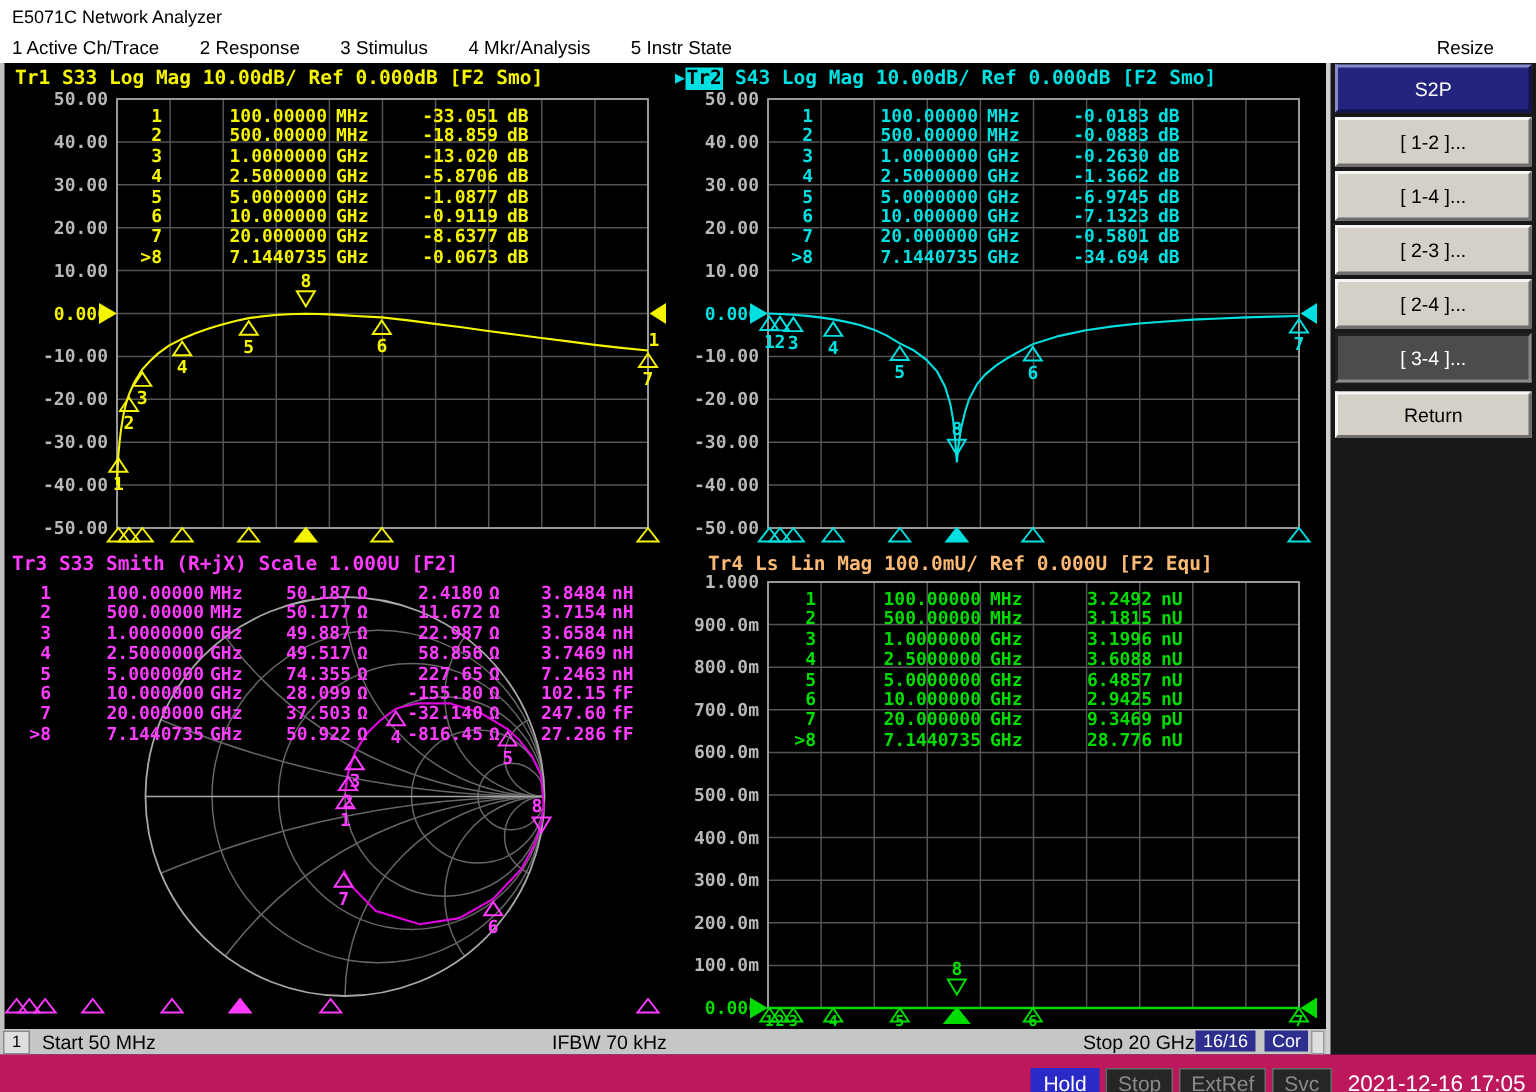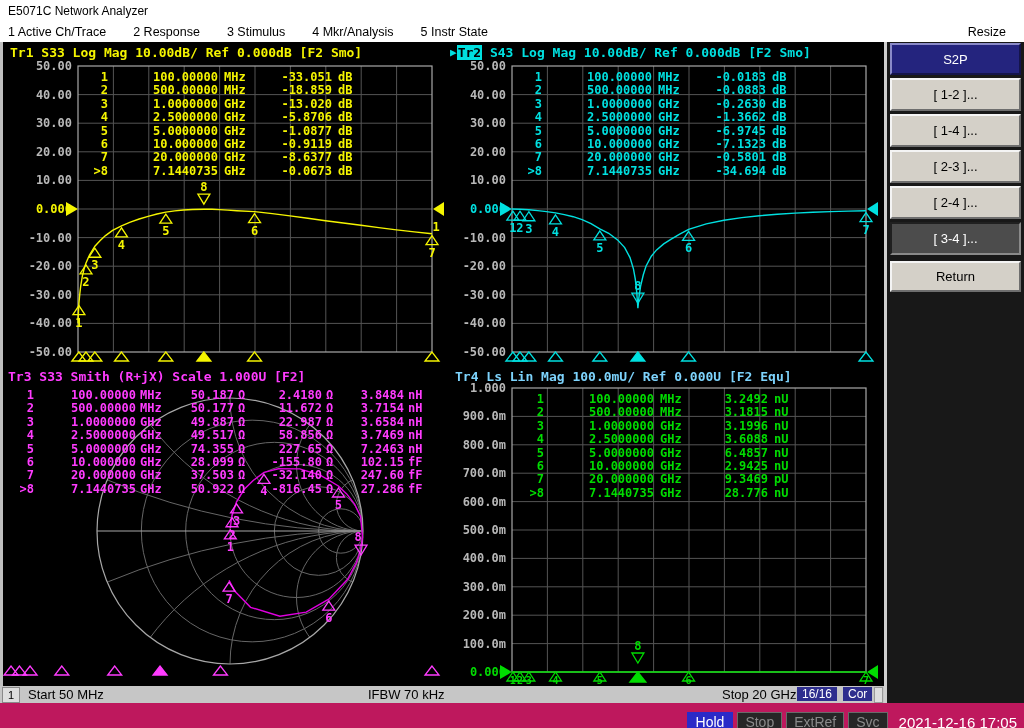--- a/index.html
+++ b/index.html
@@ -4,21 +4,21 @@
 <style>
   html,body{margin:0;padding:0;background:#000;}
   #root{position:relative;width:1024px;height:728px;background:#000;overflow:hidden;
         font-family:"Liberation Sans",sans-serif;}
   
   #titlebar{position:absolute;left:0;top:0;width:1024px;height:22px;background:#ffffff;
             color:#000;font-size:12px;line-height:22px;padding-left:8px;box-sizing:border-box;}
   #menubar{position:absolute;left:0;top:22px;width:1024px;height:20px;background:#ffffff;
            color:#000;font-size:12.5px;display:flex;align-items:center;box-sizing:border-box;padding:0 10px 0 8px;}
   .menu-item{margin-right:27px;white-space:pre;cursor:default;}
-  #menu-resize{margin-left:auto;margin-right:8px;}
+  #menu-resize{margin-left:auto;margin-right:18px;}
   
   #screen{position:absolute;left:0;top:42px;width:884px;height:644px;background:#000;}
   #canvas{position:absolute;left:0;top:0;}
   .trheader{position:absolute;font:bold 13px "DejaVu Sans Mono",monospace;white-space:pre;text-align:right;}
   .hl{background:#00e0e0;color:#000;padding:0 1px;}
   .arrow-glyph{font-size:11px;vertical-align:1px;}
   .mtable{position:absolute;font:bold 12px "DejaVu Sans Mono",monospace;line-height:13.4px;white-space:pre;}
   .mrow{display:flex;}
   .mcell{display:inline-block;margin-right:6px;}
   .smith .mcell{margin-right:4px;}
@@ -309,21 +309,21 @@
           <path d="M160.0601011027569 624 L153.0601011027569 633 L167.0601011027569 633 Z" fill="#ff3cff" stroke="#ff3cff" stroke-width="1.3"></path>
         </g>
       </svg>
 
     <div class="trheader" style="left:10px;top:3px;color:#f5f500;">Tr1 S33 Log Mag 10.00dB/ Ref 0.000dB [F2 Smo]</div>
 
     <div class="trheader" style="left:450px;top:3px;color:#00e0e0;"><span class="arrow-glyph">▶</span><span class="hl">Tr2</span><span> S43 Log Mag 10.00dB/ Ref 0.000dB [F2 Smo]</span></div>
 
     <div class="trheader" style="left:8px;top:327px;color:#ff3cff;">Tr3 S33 Smith (R+jX) Scale 1.000U [F2]</div>
 
-    <div class="trheader" style="left:455px;top:327px;color:#7dd3fc;">Tr4 Ls Lin Mag 100.0mU/ Ref 0.000U [F2 Equ]</div>
+    <div class="trheader" style="left:472px;top:327px;color:#fdba74;">Tr4 Ls Lin Mag 100.0mU/ Ref 0.000U [F2 Equ]</div>
 
     <div class="mtable" id="mt1" style="left:84px;top:29px;color:#f5f500;"><div class="mrow"><span class="mcell ar" style="width: 24px;">1</span><span class="mcell ar" style="width: 104px;">100.00000</span><span class="mcell al" style="width: 32px;">MHz</span><span class="mcell ar" style="width: 70px;">-33.051</span><span class="mcell al" style="width: 24px;">dB</span></div><div class="mrow"><span class="mcell ar" style="width: 24px;">2</span><span class="mcell ar" style="width: 104px;">500.00000</span><span class="mcell al" style="width: 32px;">MHz</span><span class="mcell ar" style="width: 70px;">-18.859</span><span class="mcell al" style="width: 24px;">dB</span></div><div class="mrow"><span class="mcell ar" style="width: 24px;">3</span><span class="mcell ar" style="width: 104px;">1.0000000</span><span class="mcell al" style="width: 32px;">GHz</span><span class="mcell ar" style="width: 70px;">-13.020</span><span class="mcell al" style="width: 24px;">dB</span></div><div class="mrow"><span class="mcell ar" style="width: 24px;">4</span><span class="mcell ar" style="width: 104px;">2.5000000</span><span class="mcell al" style="width: 32px;">GHz</span><span class="mcell ar" style="width: 70px;">-5.8706</span><span class="mcell al" style="width: 24px;">dB</span></div><div class="mrow"><span class="mcell ar" style="width: 24px;">5</span><span class="mcell ar" style="width: 104px;">5.0000000</span><span class="mcell al" style="width: 32px;">GHz</span><span class="mcell ar" style="width: 70px;">-1.0877</span><span class="mcell al" style="width: 24px;">dB</span></div><div class="mrow"><span class="mcell ar" style="width: 24px;">6</span><span class="mcell ar" style="width: 104px;">10.000000</span><span class="mcell al" style="width: 32px;">GHz</span><span class="mcell ar" style="width: 70px;">-0.9119</span><span class="mcell al" style="width: 24px;">dB</span></div><div class="mrow"><span class="mcell ar" style="width: 24px;">7</span><span class="mcell ar" style="width: 104px;">20.000000</span><span class="mcell al" style="width: 32px;">GHz</span><span class="mcell ar" style="width: 70px;">-8.6377</span><span class="mcell al" style="width: 24px;">dB</span></div><div class="mrow"><span class="mcell ar" style="width: 24px;">&gt;8</span><span class="mcell ar" style="width: 104px;">7.1440735</span><span class="mcell al" style="width: 32px;">GHz</span><span class="mcell ar" style="width: 70px;">-0.0673</span><span class="mcell al" style="width: 24px;">dB</span></div></div>
     <div class="mtable" id="mt2" style="left:518px;top:29px;color:#00e0e0;"><div class="mrow"><span class="mcell ar" style="width: 24px;">1</span><span class="mcell ar" style="width: 104px;">100.00000</span><span class="mcell al" style="width: 32px;">MHz</span><span class="mcell ar" style="width: 70px;">-0.0183</span><span class="mcell al" style="width: 24px;">dB</span></div><div class="mrow"><span class="mcell ar" style="width: 24px;">2</span><span class="mcell ar" style="width: 104px;">500.00000</span><span class="mcell al" style="width: 32px;">MHz</span><span class="mcell ar" style="width: 70px;">-0.0883</span><span class="mcell al" style="width: 24px;">dB</span></div><div class="mrow"><span class="mcell ar" style="width: 24px;">3</span><span class="mcell ar" style="width: 104px;">1.0000000</span><span class="mcell al" style="width: 32px;">GHz</span><span class="mcell ar" style="width: 70px;">-0.2630</span><span class="mcell al" style="width: 24px;">dB</span></div><div class="mrow"><span class="mcell ar" style="width: 24px;">4</span><span class="mcell ar" style="width: 104px;">2.5000000</span><span class="mcell al" style="width: 32px;">GHz</span><span class="mcell ar" style="width: 70px;">-1.3662</span><span class="mcell al" style="width: 24px;">dB</span></div><div class="mrow"><span class="mcell ar" style="width: 24px;">5</span><span class="mcell ar" style="width: 104px;">5.0000000</span><span class="mcell al" style="width: 32px;">GHz</span><span class="mcell ar" style="width: 70px;">-6.9745</span><span class="mcell al" style="width: 24px;">dB</span></div><div class="mrow"><span class="mcell ar" style="width: 24px;">6</span><span class="mcell ar" style="width: 104px;">10.000000</span><span class="mcell al" style="width: 32px;">GHz</span><span class="mcell ar" style="width: 70px;">-7.1323</span><span class="mcell al" style="width: 24px;">dB</span></div><div class="mrow"><span class="mcell ar" style="width: 24px;">7</span><span class="mcell ar" style="width: 104px;">20.000000</span><span class="mcell al" style="width: 32px;">GHz</span><span class="mcell ar" style="width: 70px;">-0.5801</span><span class="mcell al" style="width: 24px;">dB</span></div><div class="mrow"><span class="mcell ar" style="width: 24px;">&gt;8</span><span class="mcell ar" style="width: 104px;">7.1440735</span><span class="mcell al" style="width: 32px;">GHz</span><span class="mcell ar" style="width: 70px;">-34.694</span><span class="mcell al" style="width: 24px;">dB</span></div></div>
     <div class="mtable smith" id="mt3" style="left:10px;top:347px;color:#ff3cff;"><div class="mrow"><span class="mcell ar" style="width: 24px;">1</span><span class="mcell ar" style="width: 98px;">100.00000</span><span class="mcell al" style="width: 30px;">MHz</span><span class="mcell ar" style="width: 60px;">50.187</span><span class="mcell al" style="width: 14px;">Ω</span><span class="mcell ar" style="width: 66px;">2.4180</span><span class="mcell al" style="width: 14px;">Ω</span><span class="mcell ar" style="width: 60px;">3.8484</span><span class="mcell al" style="width: 20px;">nH</span></div><div class="mrow"><span class="mcell ar" style="width: 24px;">2</span><span class="mcell ar" style="width: 98px;">500.00000</span><span class="mcell al" style="width: 30px;">MHz</span><span class="mcell ar" style="width: 60px;">50.177</span><span class="mcell al" style="width: 14px;">Ω</span><span class="mcell ar" style="width: 66px;">11.672</span><span class="mcell al" style="width: 14px;">Ω</span><span class="mcell ar" style="width: 60px;">3.7154</span><span class="mcell al" style="width: 20px;">nH</span></div><div class="mrow"><span class="mcell ar" style="width: 24px;">3</span><span class="mcell ar" style="width: 98px;">1.0000000</span><span class="mcell al" style="width: 30px;">GHz</span><span class="mcell ar" style="width: 60px;">49.887</span><span class="mcell al" style="width: 14px;">Ω</span><span class="mcell ar" style="width: 66px;">22.987</span><span class="mcell al" style="width: 14px;">Ω</span><span class="mcell ar" style="width: 60px;">3.6584</span><span class="mcell al" style="width: 20px;">nH</span></div><div class="mrow"><span class="mcell ar" style="width: 24px;">4</span><span class="mcell ar" style="width: 98px;">2.5000000</span><span class="mcell al" style="width: 30px;">GHz</span><span class="mcell ar" style="width: 60px;">49.517</span><span class="mcell al" style="width: 14px;">Ω</span><span class="mcell ar" style="width: 66px;">58.856</span><span class="mcell al" style="width: 14px;">Ω</span><span class="mcell ar" style="width: 60px;">3.7469</span><span class="mcell al" style="width: 20px;">nH</span></div><div class="mrow"><span class="mcell ar" style="width: 24px;">5</span><span class="mcell ar" style="width: 98px;">5.0000000</span><span class="mcell al" style="width: 30px;">GHz</span><span class="mcell ar" style="width: 60px;">74.355</span><span class="mcell al" style="width: 14px;">Ω</span><span class="mcell ar" style="width: 66px;">227.65</span><span class="mcell al" style="width: 14px;">Ω</span><span class="mcell ar" style="width: 60px;">7.2463</span><span class="mcell al" style="width: 20px;">nH</span></div><div class="mrow"><span class="mcell ar" style="width: 24px;">6</span><span class="mcell ar" style="width: 98px;">10.000000</span><span class="mcell al" style="width: 30px;">GHz</span><span class="mcell ar" style="width: 60px;">28.099</span><span class="mcell al" style="width: 14px;">Ω</span><span class="mcell ar" style="width: 66px;">-155.80</span><span class="mcell al" style="width: 14px;">Ω</span><span class="mcell ar" style="width: 60px;">102.15</span><span class="mcell al" style="width: 20px;">fF</span></div><div class="mrow"><span class="mcell ar" style="width: 24px;">7</span><span class="mcell ar" style="width: 98px;">20.000000</span><span class="mcell al" style="width: 30px;">GHz</span><span class="mcell ar" style="width: 60px;">37.503</span><span class="mcell al" style="width: 14px;">Ω</span><span class="mcell ar" style="width: 66px;">-32.140</span><span class="mcell al" style="width: 14px;">Ω</span><span class="mcell ar" style="width: 60px;">247.60</span><span class="mcell al" style="width: 20px;">fF</span></div><div class="mrow"><span class="mcell ar" style="width: 24px;">&gt;8</span><span class="mcell ar" style="width: 98px;">7.1440735</span><span class="mcell al" style="width: 30px;">GHz</span><span class="mcell ar" style="width: 60px;">50.922</span><span class="mcell al" style="width: 14px;">Ω</span><span class="mcell ar" style="width: 66px;">-816.45</span><span class="mcell al" style="width: 14px;">Ω</span><span class="mcell ar" style="width: 60px;">27.286</span><span class="mcell al" style="width: 20px;">fF</span></div></div>
     <div class="mtable" id="mt4" style="left:520px;top:351px;color:#00dc00;"><div class="mrow"><span class="mcell ar" style="width: 24px;">1</span><span class="mcell ar" style="width: 104px;">100.00000</span><span class="mcell al" style="width: 32px;">MHz</span><span class="mcell ar" style="width: 70px;">3.2492</span><span class="mcell al" style="width: 24px;">nU</span></div><div class="mrow"><span class="mcell ar" style="width: 24px;">2</span><span class="mcell ar" style="width: 104px;">500.00000</span><span class="mcell al" style="width: 32px;">MHz</span><span class="mcell ar" style="width: 70px;">3.1815</span><span class="mcell al" style="width: 24px;">nU</span></div><div class="mrow"><span class="mcell ar" style="width: 24px;">3</span><span class="mcell ar" style="width: 104px;">1.0000000</span><span class="mcell al" style="width: 32px;">GHz</span><span class="mcell ar" style="width: 70px;">3.1996</span><span class="mcell al" style="width: 24px;">nU</span></div><div class="mrow"><span class="mcell ar" style="width: 24px;">4</span><span class="mcell ar" style="width: 104px;">2.5000000</span><span class="mcell al" style="width: 32px;">GHz</span><span class="mcell ar" style="width: 70px;">3.6088</span><span class="mcell al" style="width: 24px;">nU</span></div><div class="mrow"><span class="mcell ar" style="width: 24px;">5</span><span class="mcell ar" style="width: 104px;">5.0000000</span><span class="mcell al" style="width: 32px;">GHz</span><span class="mcell ar" style="width: 70px;">6.4857</span><span class="mcell al" style="width: 24px;">nU</span></div><div class="mrow"><span class="mcell ar" style="width: 24px;">6</span><span class="mcell ar" style="width: 104px;">10.000000</span><span class="mcell al" style="width: 32px;">GHz</span><span class="mcell ar" style="width: 70px;">2.9425</span><span class="mcell al" style="width: 24px;">nU</span></div><div class="mrow"><span class="mcell ar" style="width: 24px;">7</span><span class="mcell ar" style="width: 104px;">20.000000</span><span class="mcell al" style="width: 32px;">GHz</span><span class="mcell ar" style="width: 70px;">9.3469</span><span class="mcell al" style="width: 24px;">pU</span></div><div class="mrow"><span class="mcell ar" style="width: 24px;">&gt;8</span><span class="mcell ar" style="width: 104px;">7.1440735</span><span class="mcell al" style="width: 32px;">GHz</span><span class="mcell ar" style="width: 70px;">28.776</span><span class="mcell al" style="width: 24px;">nU</span></div></div>
   </div>
 
   <div id="leftstrip"></div>
 
   <div id="sidebar">

